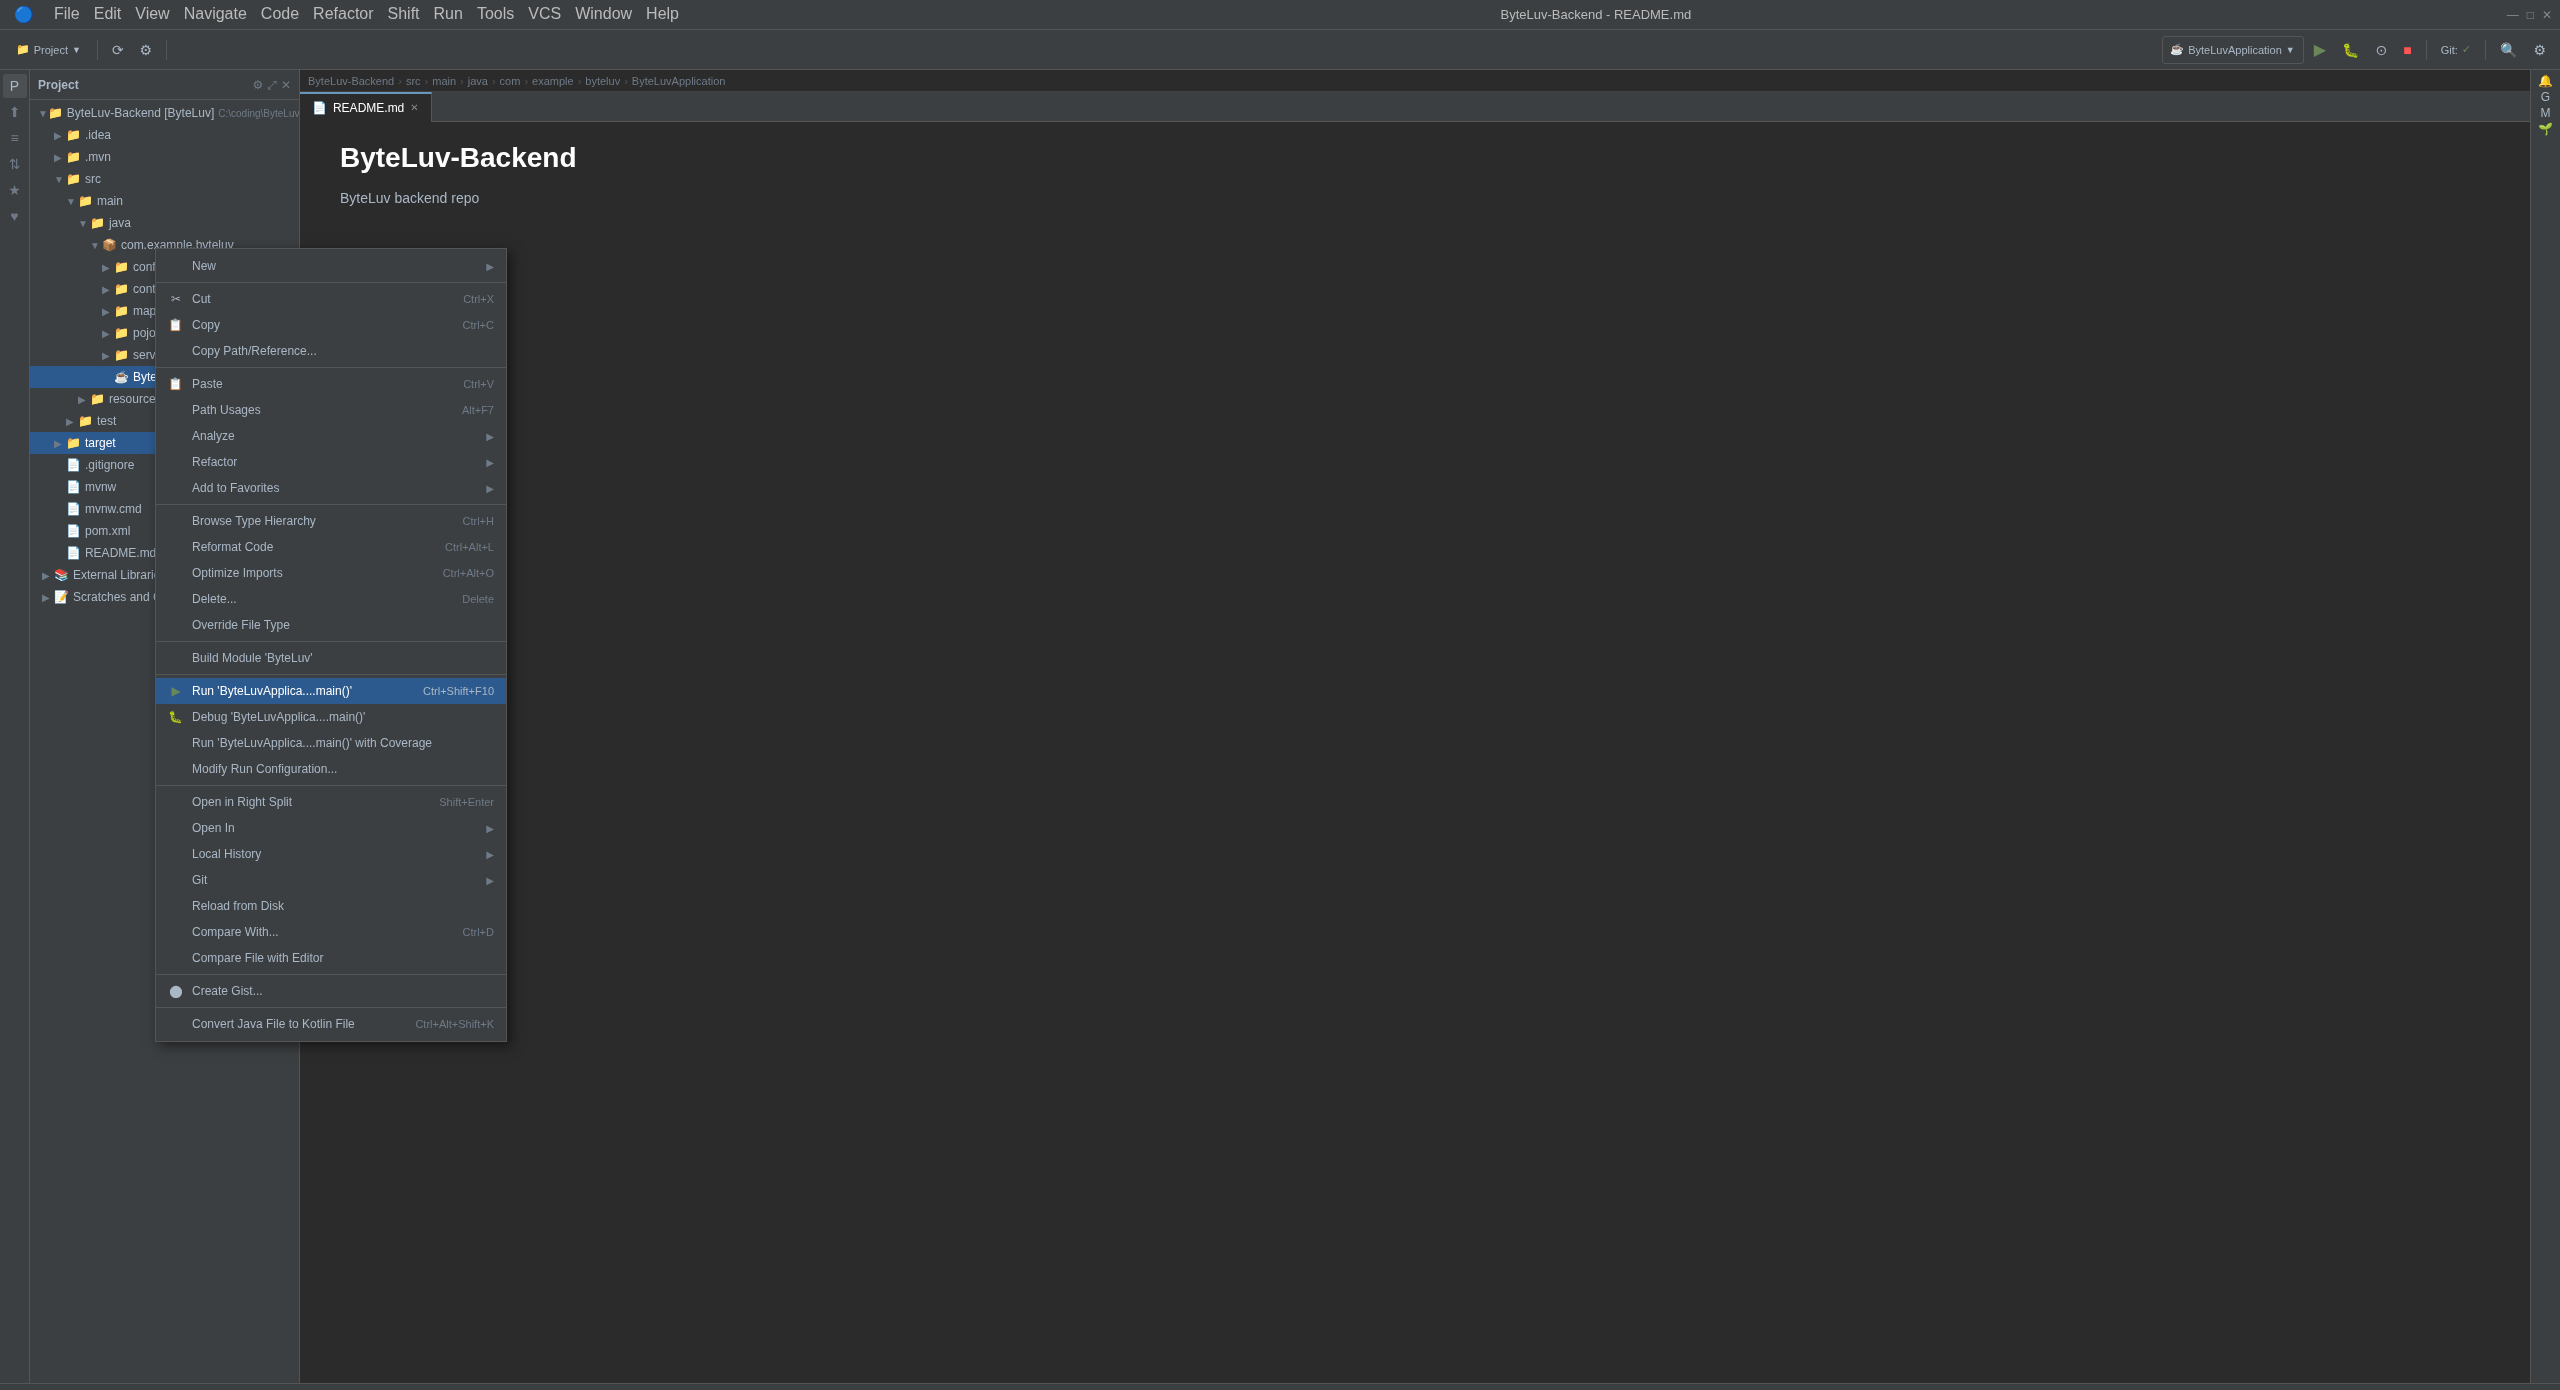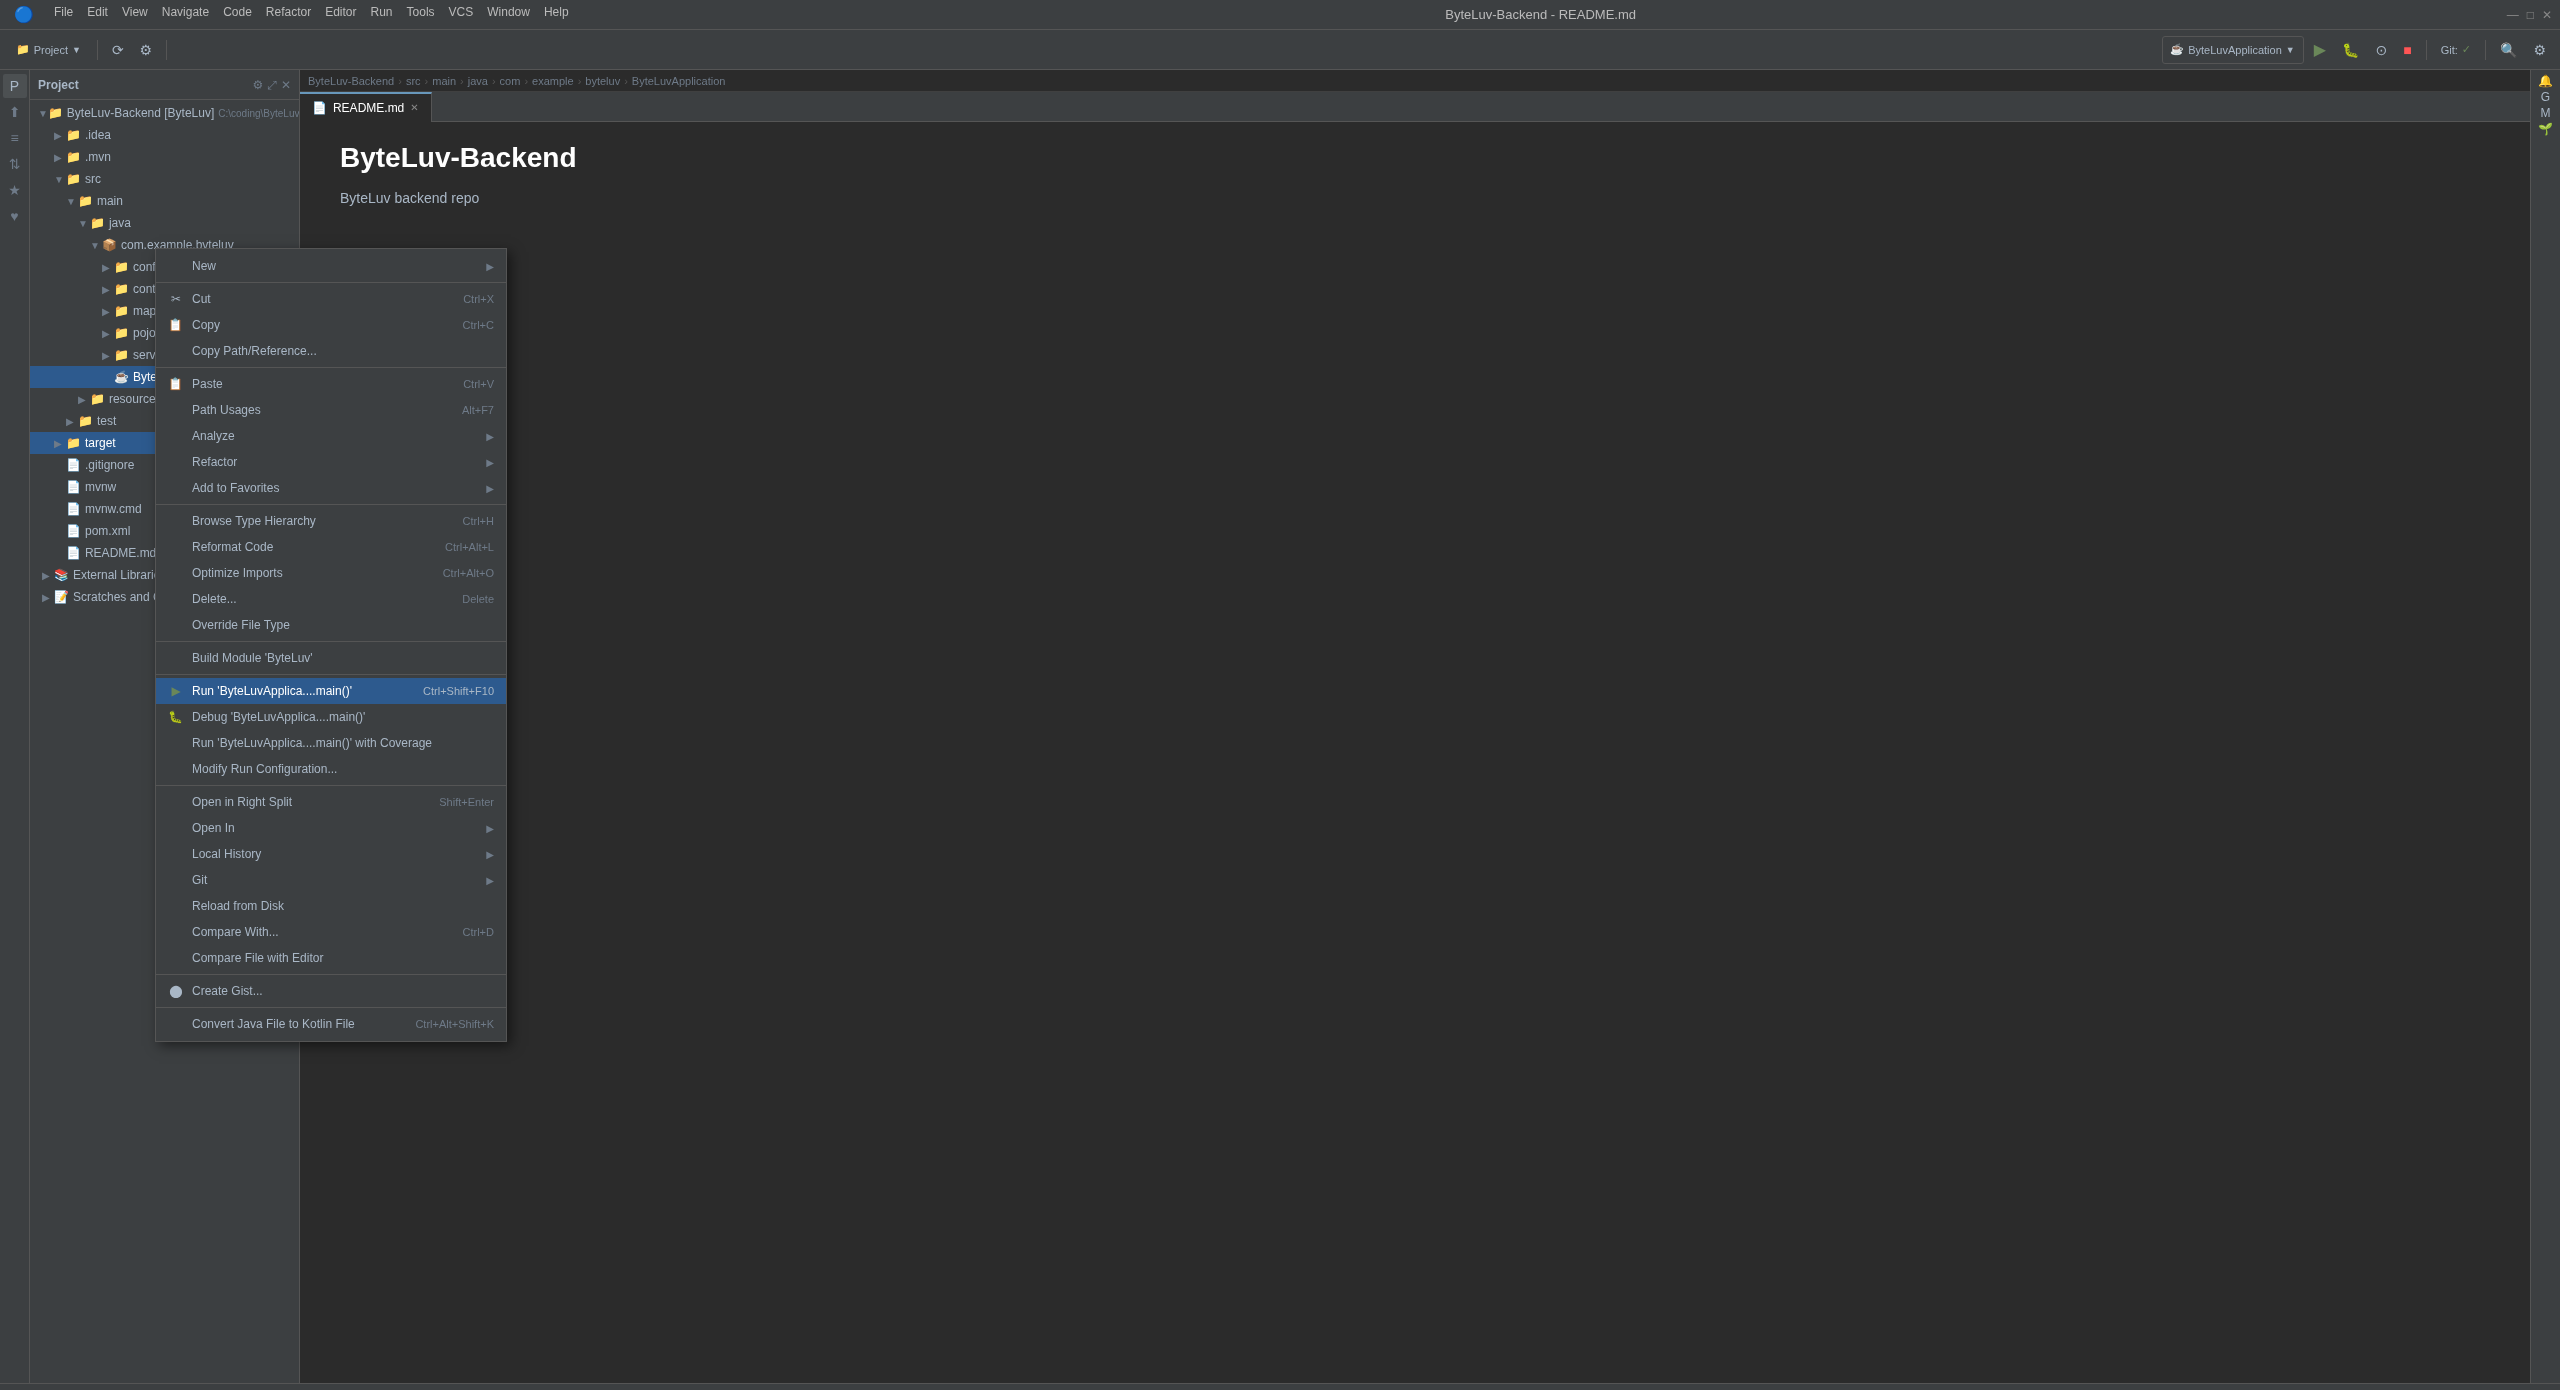--- a/index.html
+++ b/index.html
@@ -38,21 +38,21 @@
       color: #888;
       font-size: 12px;
       cursor: pointer;
     }
     #title-bar .menu-bar {
       display: flex;
       gap: 2px;
     }
     #title-bar .menu-bar span {
       color: #bbb;
-      font-size: 12px;
+      font-size: 16px;
       padding: 2px 6px;
       cursor: pointer;
     }
 
     
     #main-layout {
       display: flex;
       height: calc(100% - 30px - 25px - 22px);
     }
 
@@ -345,21 +345,21 @@
 
 <div id="title-bar">
   <div class="menu-bar">
     <span style="margin-right:6px; font-size:16px;">🔵</span>
     <span>File</span>
     <span>Edit</span>
     <span>View</span>
     <span>Navigate</span>
     <span>Code</span>
     <span>Refactor</span>
-    <span>Editor</span>
+    <span>Shift</span>
     <span>Run</span>
     <span>Tools</span>
     <span>VCS</span>
     <span>Window</span>
     <span>Help</span>
   </div>
   <div class="title-text">ByteLuv-Backend - README.md</div>
   <div class="window-controls">
     <span>—</span>
     <span>□</span>

